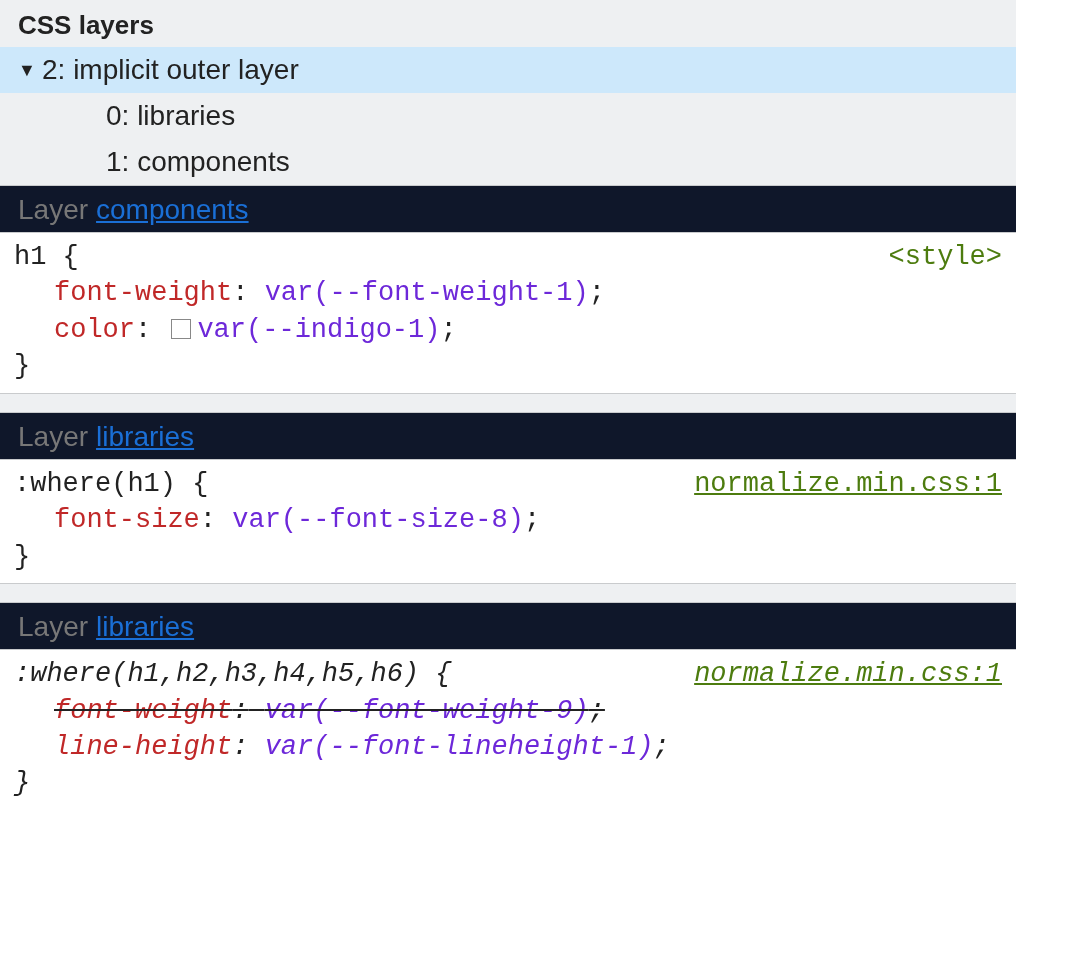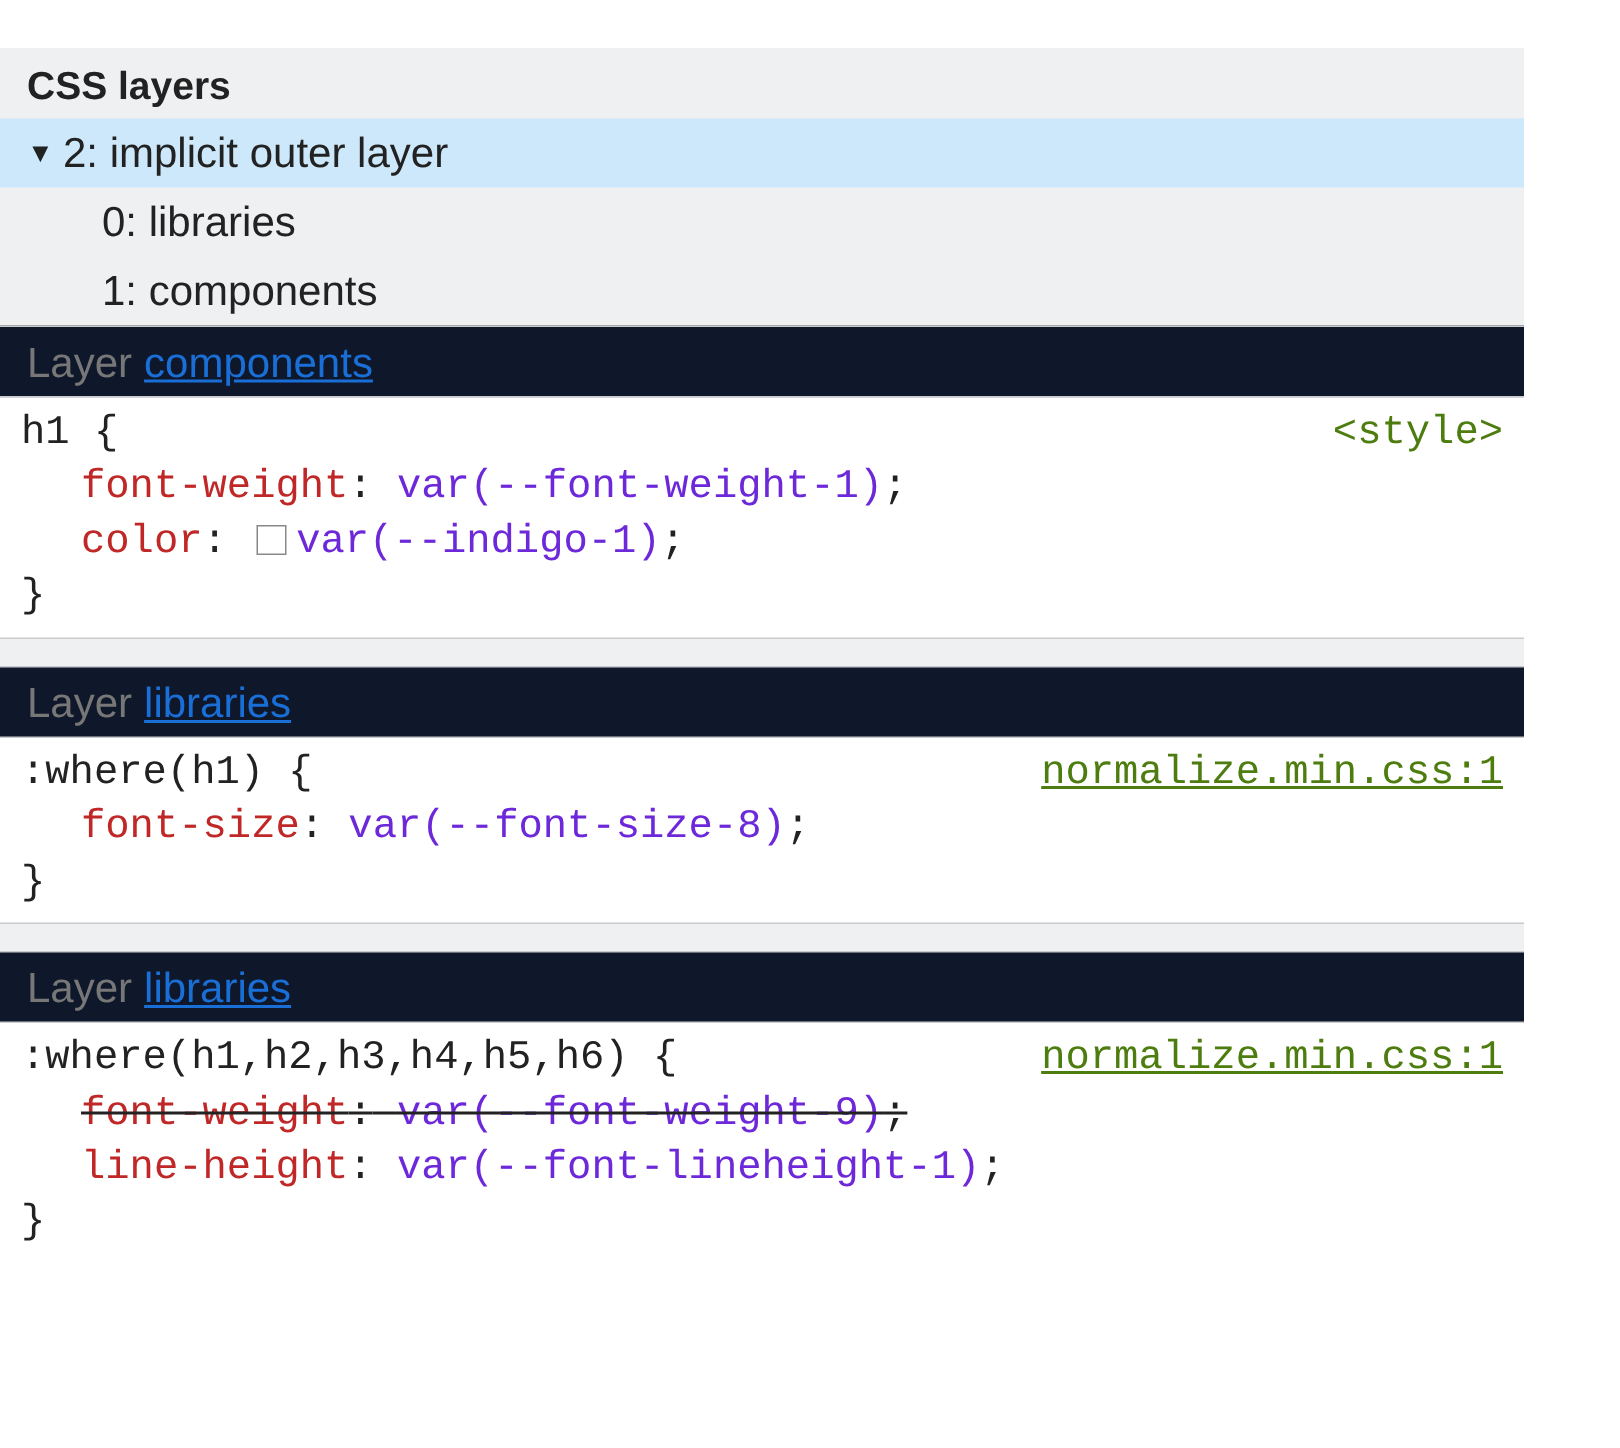--- a/index.html
+++ b/index.html
@@ -7,40 +7,39 @@
     margin: 0;
     padding: 0;
     font-family: -apple-system, "Helvetica Neue", Arial, sans-serif;
     font-size: 25px;
     color: #222;
     background: #fff;
   }
   .panel {
     width: 1016px;
     background: #eef0f2;
-    margin-top: 32px;
   }
   .layers-title {
     font-weight: 700;
     padding: 10px 18px 6px 18px;
     font-size: 26px;
   }
   .layers-list { }
   .layer-row {
     display: flex;
     align-items: center;
     padding: 7px 18px 7px 18px;
     font-size: 28px;
     cursor: default;
   }
   .layer-row.selected {
     background: #cde8fb;
   }
   .layer-row.child {
-    padding-left: 68px;
+    padding-left: 106px;
   }
   .disclosure {
     width: 20px;
     font-size: 18px;
     color: #222;
     margin-right: 4px;
   }
   .layer-label { }
 
   .section-hdr {
@@ -170,21 +169,21 @@
     </div>
     <div><span class="punct">}</span></div>
   </div>
 
   <div class="gap"></div>
 
   <div class="section-hdr">
     <span class="muted">Layer</span>
     <span class="link">libraries</span>
   </div>
-  <div class="rule" style="border-bottom:none;">
+  <div class="rule" style="border-bottom:none;font-style:italic;">
     <div class="rule-top">
       <div>
         <span>:where(h1,h2,h3,h4,h5,h6)</span>
         <span class="punct">{</span>
       </div>
       <span class="source underline">normalize.min.css:1</span>
     </div>
     <div class="decls">
       <div class="decl strike">
         <span class="prop">font-weight</span><span class="punct">:</span>

